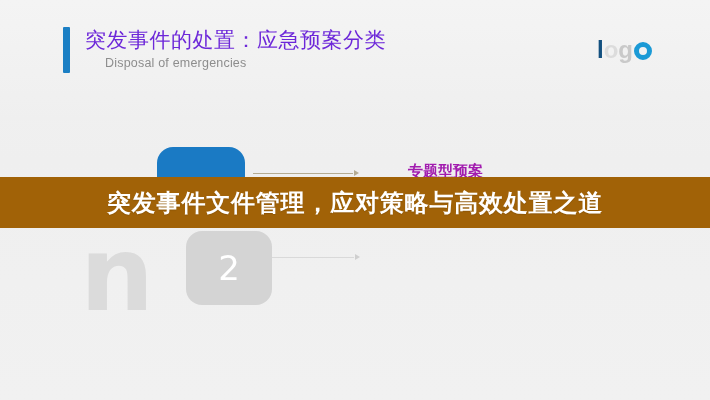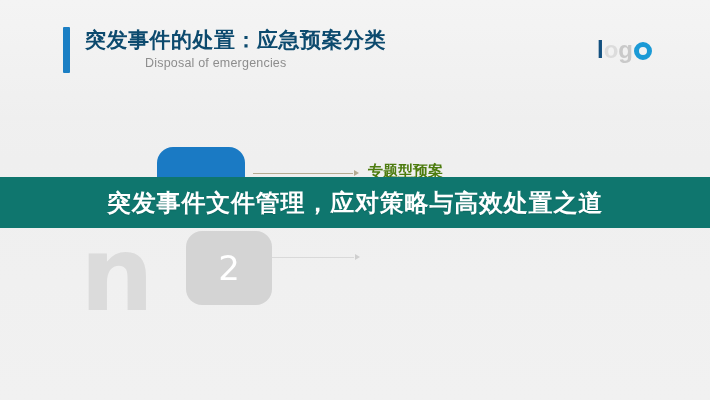--- a/index.html
+++ b/index.html
@@ -44,36 +44,35 @@
     width: 7px;
     height: 46px;
     background: #1b7fc4;
     border-radius: 1px;
   }
   .title-zh {
     position: absolute;
     left: 22px;
     top: 0px;
     font-size: 21px;
-    font-weight: bold;
-    color: #0c4a6e;
+    font-weight: normal;
+    color: #6d28d9;
     letter-spacing: 0.5px;
     white-space: nowrap;
     line-height: 28px;
   }
   .title-en {
     position: absolute;
     left: 42px;
     top: 30px;
     font-size: 12.5px;
     color: #8d8d8d;
     font-weight: normal;
     white-space: nowrap;
     letter-spacing: 0.2px;
-    margin-left: 40px;
   }
 
   
   .logo {
     position: absolute;
     left: 597px;
     top: 37px;
     height: 26px;
     display: flex;
     align-items: center;
@@ -162,38 +161,38 @@
   .label-block { position: absolute; }
   .label-1 { left: 368px; top: 161px; }
   .label-2 { left: 368px; top: 243px; }
   .label-title {
     font-size: 15px;
     font-weight: bold;
     color: #4a4a4a;
     white-space: nowrap;
     line-height: 19px;
   }
-  .label-1 .label-title { color: #4d7c0f; }
+  .label-1 .label-title { color: #a21caf; margin-left: 40px; }
   .label-sub {
     font-size: 9.5px;
     color: #9b9b9b;
     white-space: nowrap;
     margin-top: 4px;
     line-height: 13px;
   }
   .label-1 .label-sub { color: #8e8875; }
 
   
   .banner {
     position: absolute;
     left: 0;
     top: 177px;
     width: 710px;
     height: 51px;
-    background: #0f766e;
+    background: #a16207;
     display: flex;
     align-items: center;
     justify-content: center;
   }
   .banner-text {
     color: #ffffff;
     font-size: 24px;
     font-weight: bold;
     letter-spacing: 0.8px;
     white-space: nowrap;

